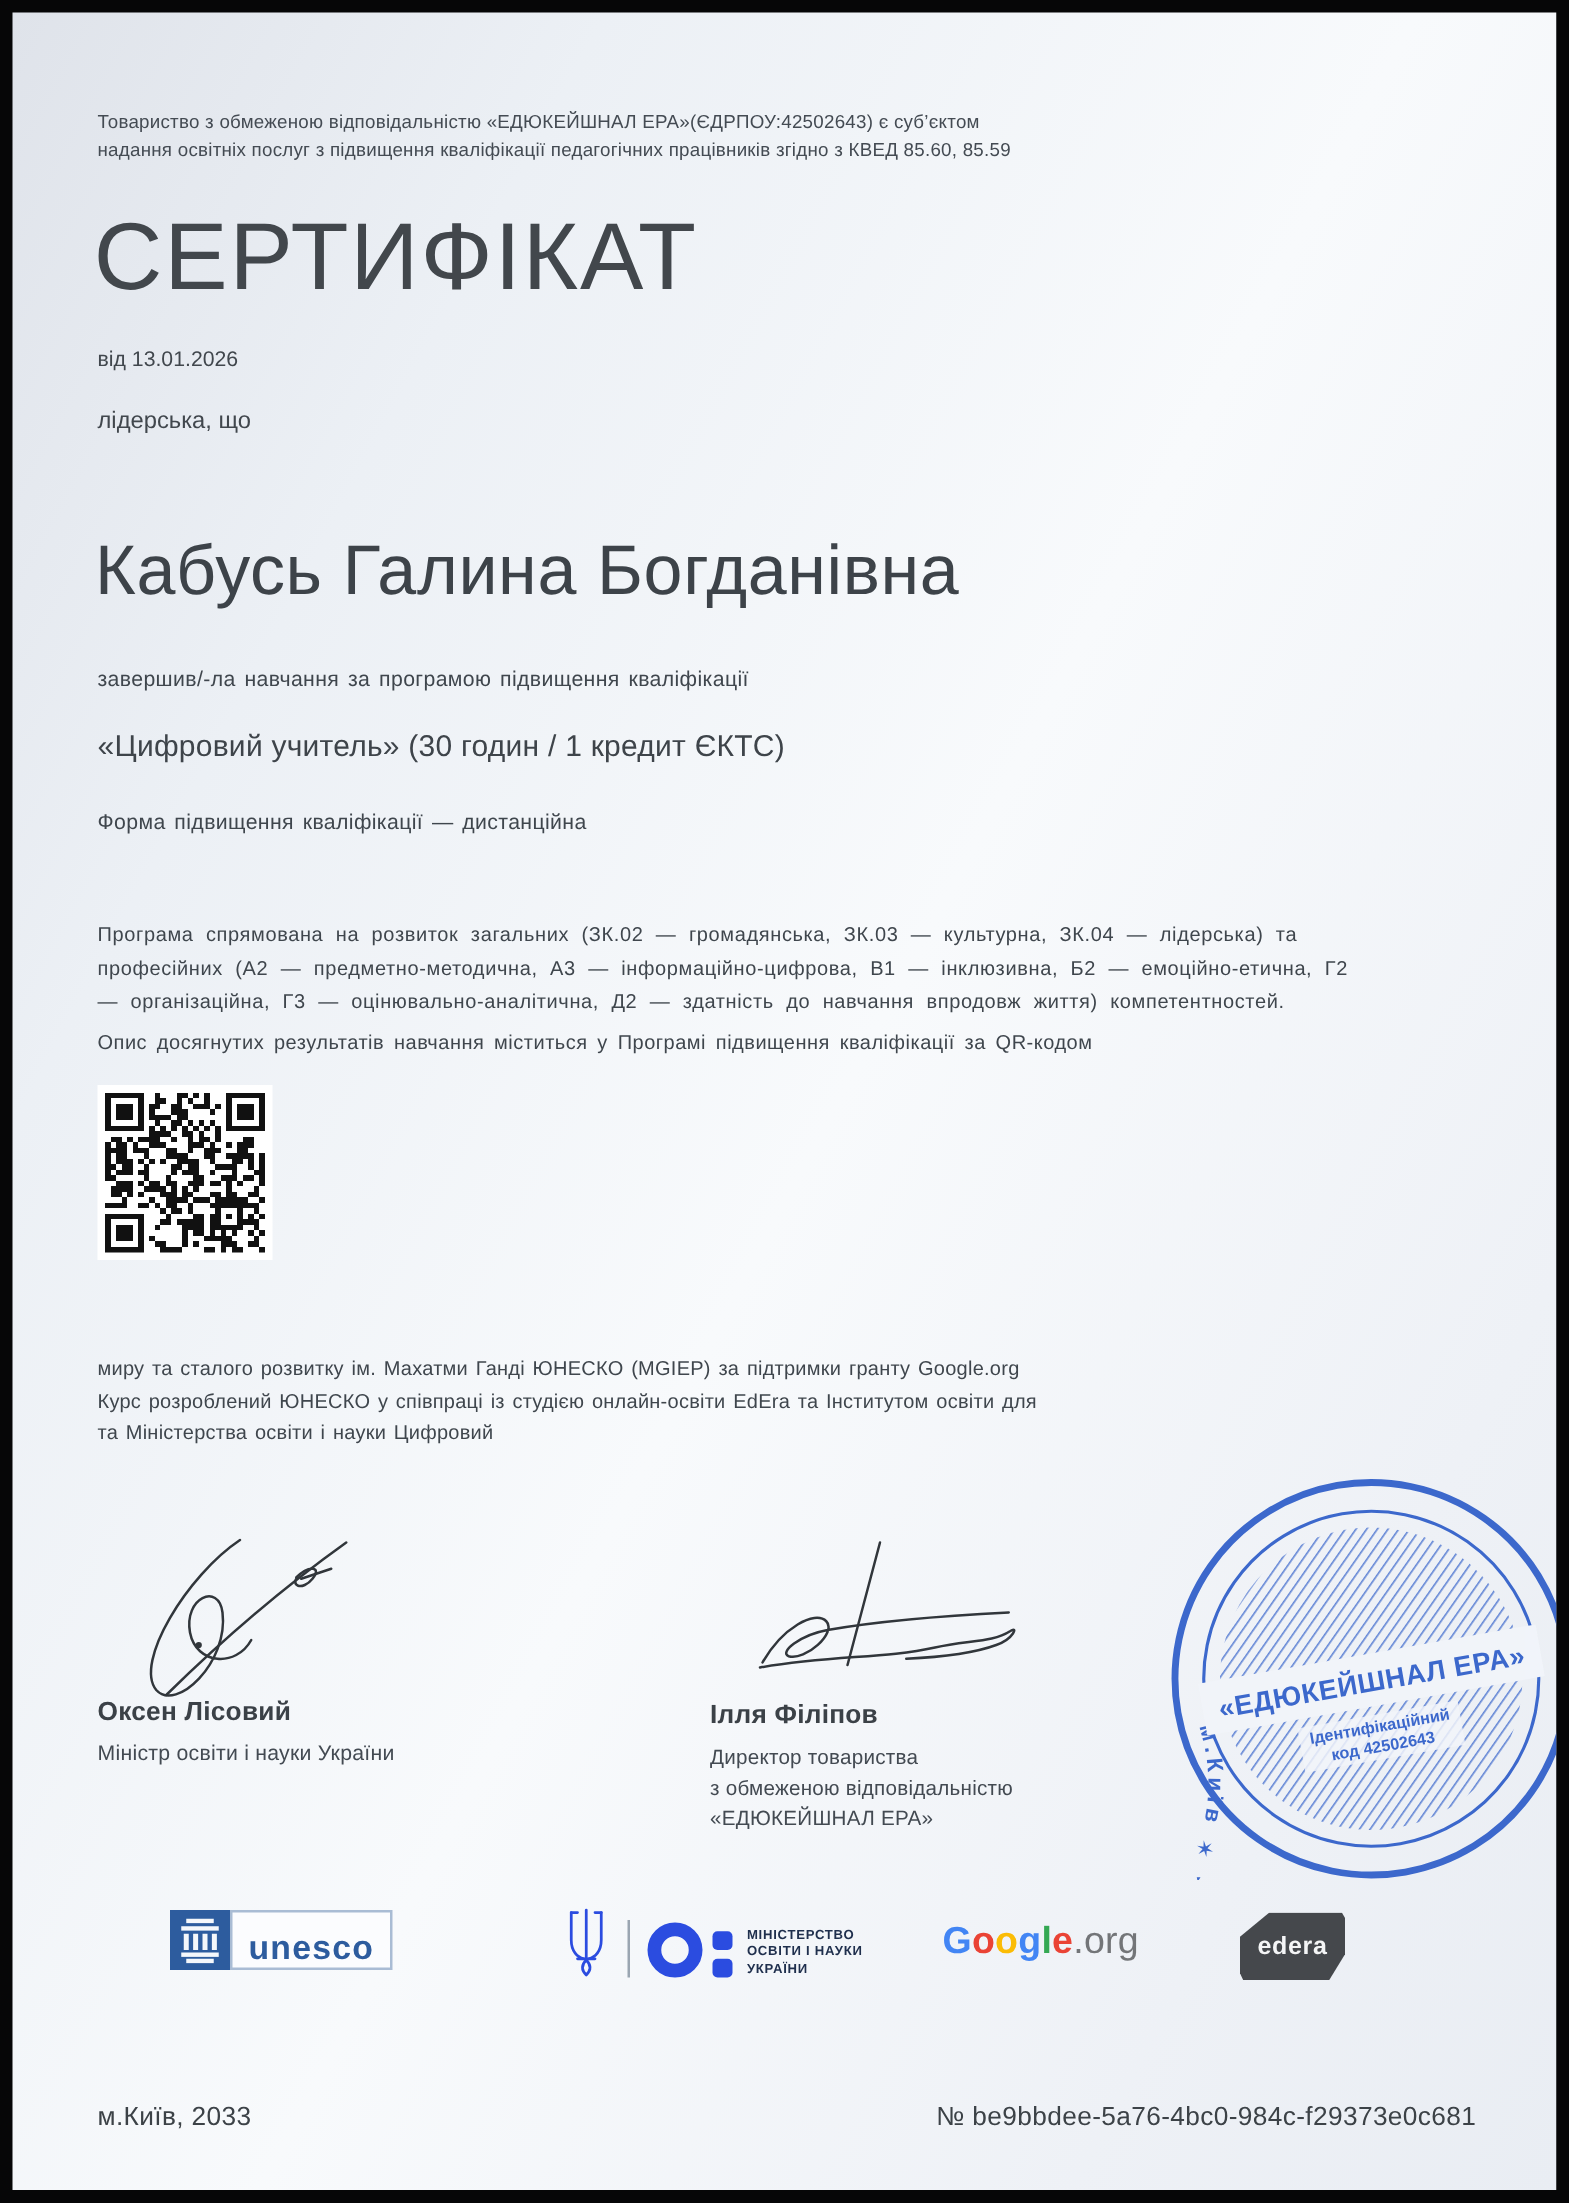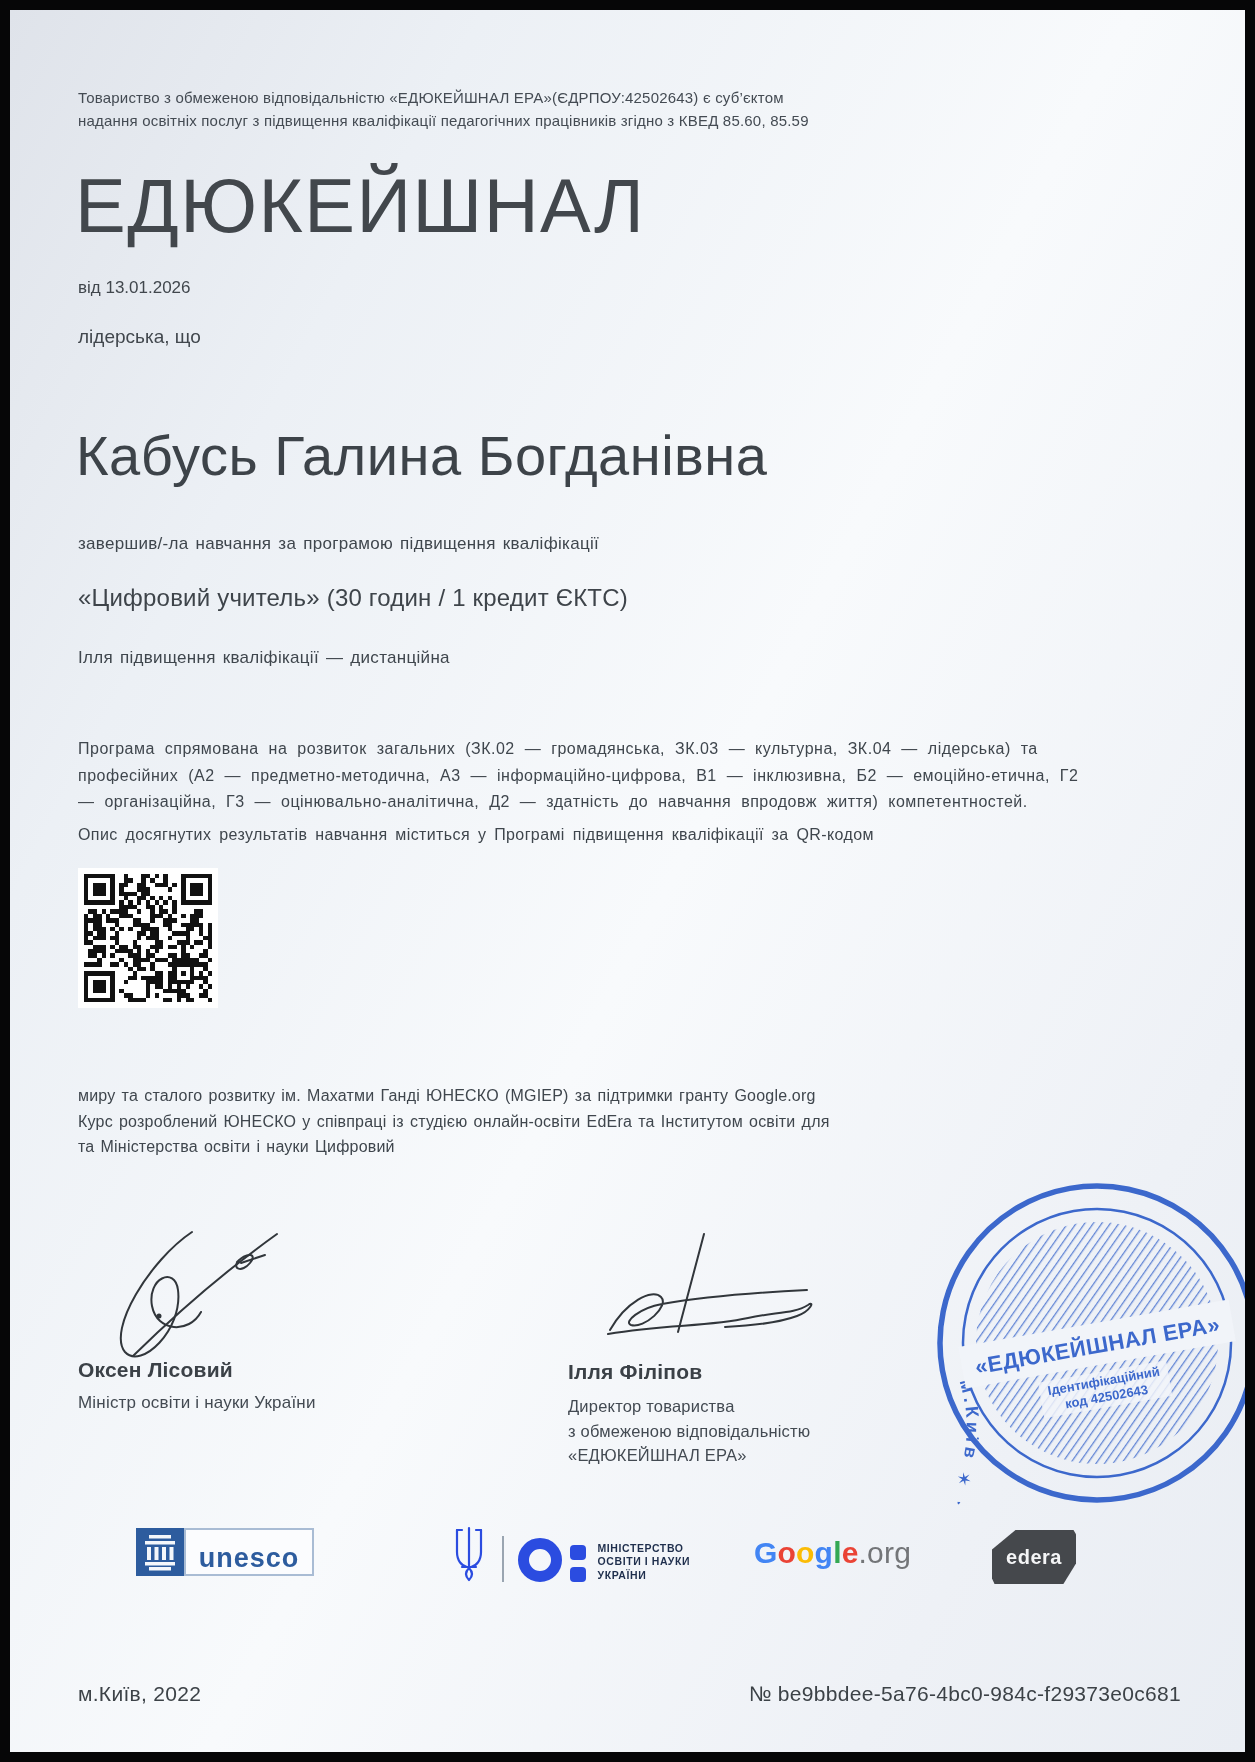--- a/index.html
+++ b/index.html
@@ -59,28 +59,28 @@
 </head>
 <body>
 
 <div class="page">
 
   <div class="abs hdr">
     <div>Товариство з обмеженою відповідальністю «ЕДЮКЕЙШНАЛ ЕРА»(ЄДРПОУ:42502643) є суб’єктом</div>
     <div>надання освітніх послуг з підвищення кваліфікації педагогічних працівників згідно з КВЕД 85.60, 85.59</div>
   </div>
 
-  <div class="abs title">ЕДЮКЕЙШНАЛ</div>
+  <div class="abs title">СЕРТИФІКАТ</div>
   <div class="abs date">від 13.01.2026</div>
   <div class="abs certifies">лідерська, що</div>
 
   <div class="abs completed">завершив/-ла навчання за програмою підвищення кваліфікації</div>
   <div class="abs name">Кабусь Галина Богданівна</div>
   <div class="abs course">«Цифровий учитель» (30 годин / 1 кредит ЄКТС)</div>
-  <div class="abs form">Ілля підвищення кваліфікації — дистанційна</div>
+  <div class="abs form">Форма підвищення кваліфікації — дистанційна</div>
 
   <div class="abs program">
     <div>Програма спрямована на розвиток загальних (ЗК.02 — громадянська, ЗК.03 — культурна, ЗК.04 — лідерська) та</div>
     <div>професійних (А2 — предметно-методична, А3 — інформаційно-цифрова, В1 — інклюзивна, Б2 — емоційно-етична, Г2</div>
     <div>— організаційна, Г3 — оцінювально-аналітична, Д2 — здатність до навчання впродовж життя) компетентностей.</div>
   </div>
 
   <div class="abs qrnote">Опис досягнутих результатів навчання міститься у Програмі підвищення кваліфікації за QR-кодом</div>
 
   <div class="abs qrbox">
@@ -606,16 +606,16 @@
   </div>
 
   <div class="abs google">
     <span id="google-letters"><span style="color: rgb(66, 133, 244);">G</span><span style="color: rgb(234, 67, 53);">o</span><span style="color: rgb(251, 188, 5);">o</span><span style="color: rgb(66, 133, 244);">g</span><span style="color: rgb(52, 168, 83);">l</span><span style="color: rgb(234, 67, 53);">e</span></span><span class="org">.org</span>
   </div>
 
   <div class="abs edera">
     <span>edera</span>
   </div>
 
-  <div class="abs cityyear">м.Київ, 2022</div>
+  <div class="abs cityyear">м.Київ, 2033</div>
   <div class="abs certnum">№ be9bbdee-5a76-4bc0-984c-f29373e0c681</div>
 
 </div>
 
 </body></html>

